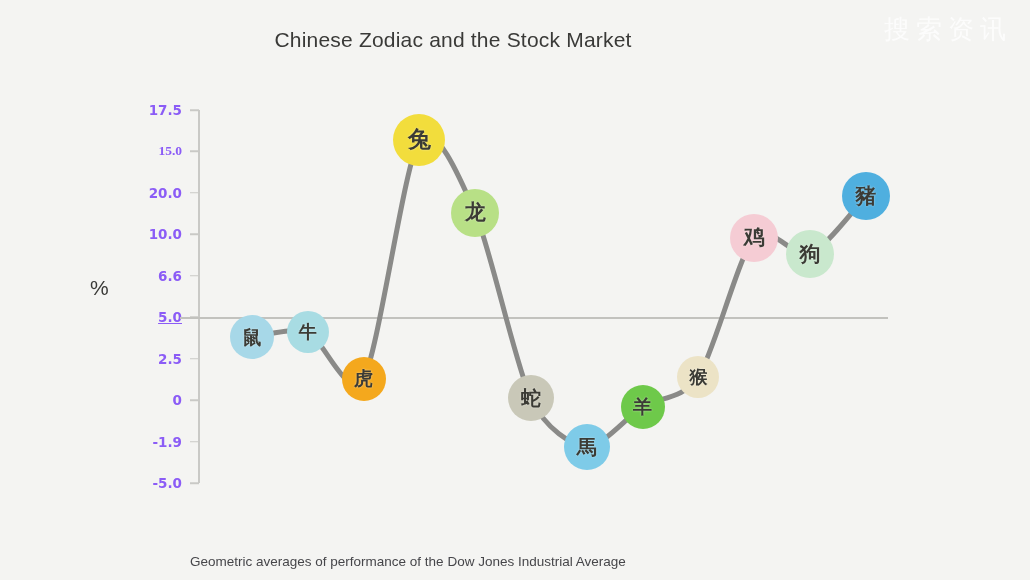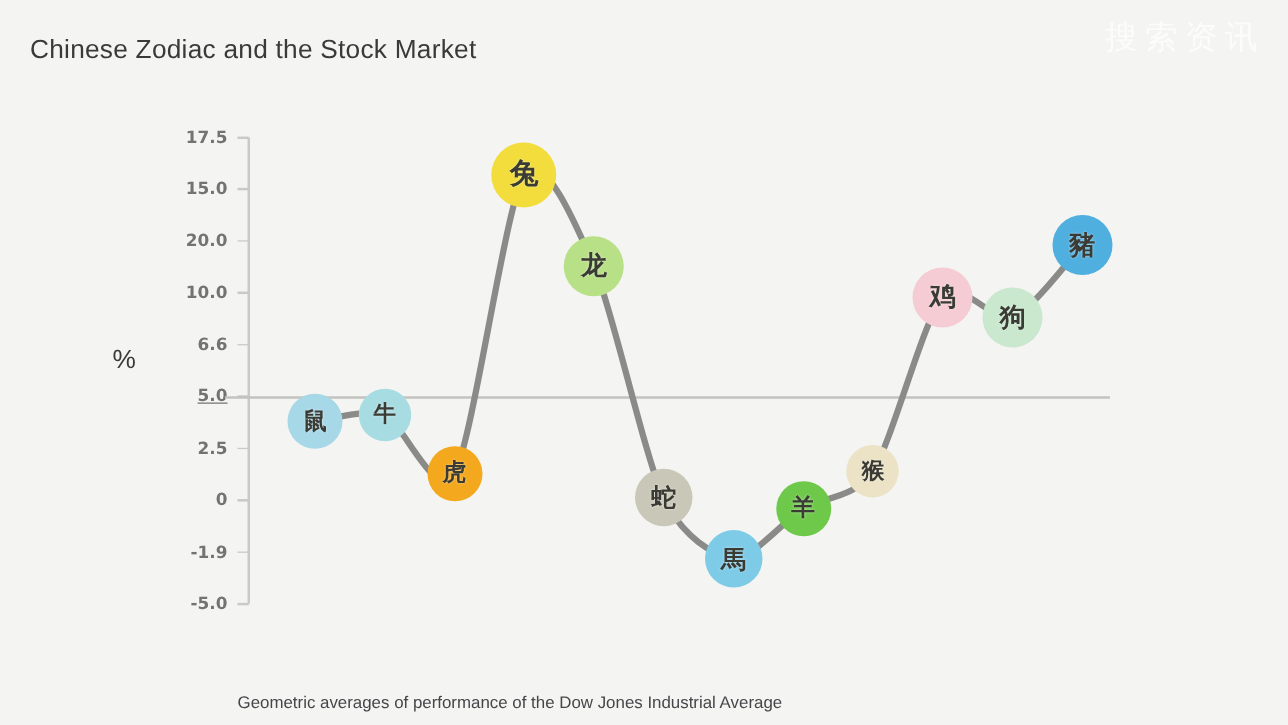--- a/index.html
+++ b/index.html
@@ -19,26 +19,25 @@
     left: 0; top: 0;
     width: 1030px;
     height: 580px;
   }
   
   #chart-title {
     position: absolute;
     left: 0;
     top: 28px;
     width: 906px;
-    text-align: left;
+    text-align: center;
     font-size: 21px;
     color: #3a3a38;
     letter-spacing: .2px;
     font-family: "Liberation Sans", sans-serif;
-    padding-left: 24px;
   }
   
   #watermark {
     position: absolute;
     right: 18px;
     top: 12px;
     font-size: 26px;
     color: rgba(255,255,255,0.75);
     letter-spacing: 6px;
     font-family: "DejaVu Sans", sans-serif;
@@ -51,21 +50,21 @@
     top: 276px;
     font-size: 21px;
     color: #3a3a38;
   }
   .tick-label {
     position: absolute;
     right: 0;
     width: 52px;
     text-align: right;
     font-size: 13.5px;
-    color: #737373;
+    color: #8b5cf6;
     font-weight: bold;
     font-family: "DejaVu Sans", sans-serif;
     transform: translateY(-50%);
   }
   #tick-labels {
     position: absolute;
     left: 130px;
     top: 0;
     width: 52px;
     height: 580px;
@@ -136,21 +135,21 @@
 <div id="stage">
 
   <div id="watermark">搜索资讯</div>
 
   <div id="chart-title">Chinese Zodiac and the Stock Market</div>
 
   <div id="ylabel">%</div>
 
   <div id="tick-labels">
       <div class="tick-label" style="top: 110px;">17.5</div>
-      <div class="tick-label" style="top: 151.444px;">15.0</div>
+      <div class="tick-label" style="top: 151.444px; font-family: Liberation Serif, serif;">15.0</div>
       <div class="tick-label" style="top: 192.889px;">20.0</div>
       <div class="tick-label" style="top: 234.333px;">10.0</div>
       <div class="tick-label" style="top: 275.778px;">6.6</div>
       <div class="tick-label" style="top: 317.222px; text-decoration: underline;">5.0</div>
       <div class="tick-label" style="top: 358.667px;">2.5</div>
       <div class="tick-label" style="top: 400.111px;">0</div>
       <div class="tick-label" style="top: 441.556px;">-1.9</div>
       <div class="tick-label" style="top: 483px;">-5.0</div>
     </div>
   <div id="tick-marks">

